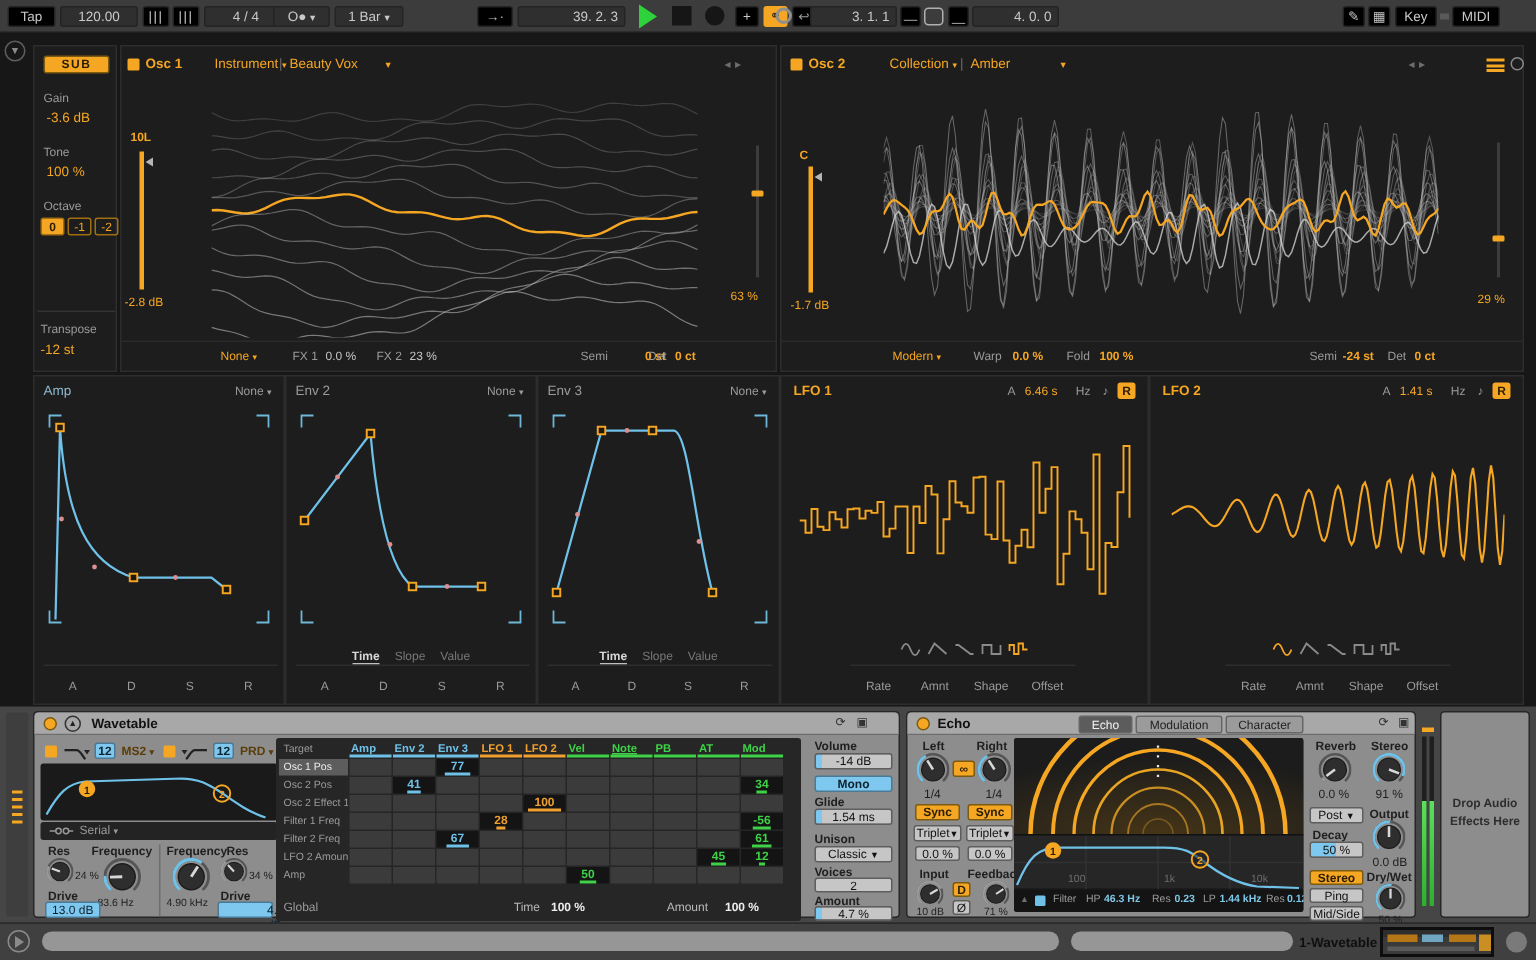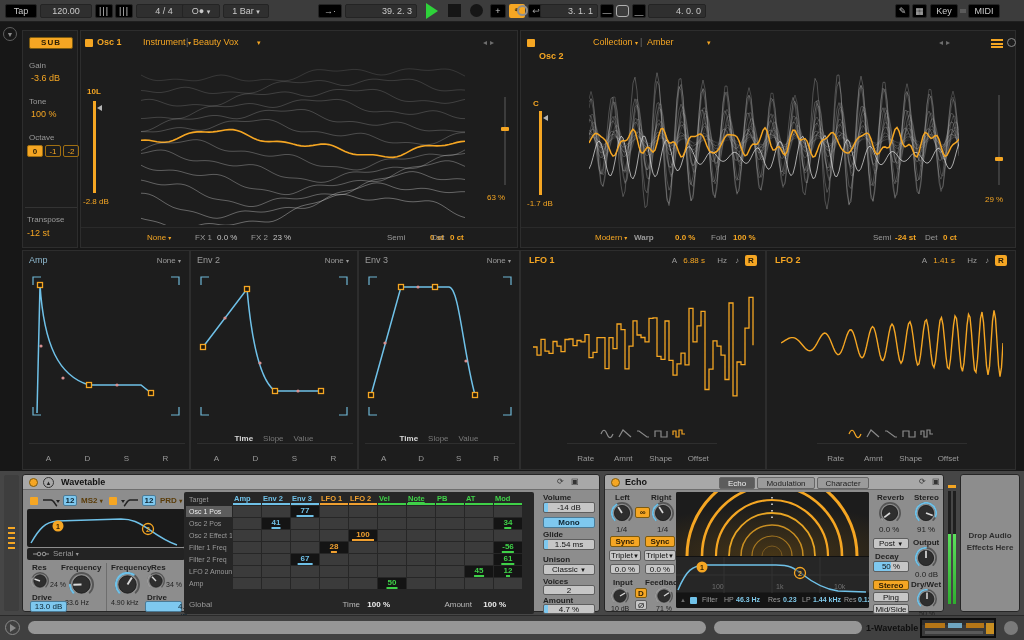--- a/index.html
+++ b/index.html
@@ -147,21 +147,21 @@
         <span class="abs f8" style="left:192px;top:5px;color:#c4c4c4;">23 %</span>
         <span class="abs gr f8" style="left:306px;top:5px;">Semi</span>
         <span class="abs or f8 b" style="left:328px;top:5px;padding-left:21px;">0 st</span>
         <span class="abs gr f8" style="left:351px;top:5px;">Det</span>
         <span class="abs or f8 b" style="left:369px;top:5px;">0 ct</span>
       </div>
     </div>
 
     <div class="panel" style="left:520px;top:8px;width:496px;height:218px;">
       <div class="sq" style="left:6px;top:8px;"></div>
-      <div class="abs or f9 b" style="left:18px;top:20px;">Osc 2</div>
+      <div class="abs or f9 b" style="left:18px;top:6px;">Osc 2</div>
       <div class="abs or f9" style="left:72px;top:6px;"><span>Collection</span> <span style="font-size:6px;">▾</span></div>
       <div class="abs dim f9" style="left:119px;top:6px;">|</div>
       <div class="abs or f9" style="left:126px;top:6px;"><span>Amber</span></div>
       <div class="abs or f7" style="left:186px;top:8px;">▾</div>
       <div class="abs dim f8" style="left:418px;top:7px;letter-spacing:3px;">◂▸</div>
       <div class="abs" style="left:470px;top:8px;width:12px;height:9px;border-top:2px solid #f5a623;border-bottom:2px solid #f5a623;">
           <i style="display:block;margin-top:1.5px;border-top:2px solid #f5a623;"></i>
         </div>
       <div class="abs" style="left:486px;top:7px;width:9px;height:9px;border:1.5px solid #8a8a8a;border-radius:50%;"></div>
       <div class="abs or f8 b" style="left:12px;top:68px;">C</div>
@@ -187,21 +187,21 @@
           <polyline points="0.0,64.8 2.0,65.5 4.0,73.3 6.0,86.7 8.0,101.9 10.0,114.2 12.0,119.0 14.0,113.6 16.0,98.5 18.0,77.5 20.0,56.9 22.0,43.4 24.0,42.3 26.0,55.0 28.0,78.7 30.0,106.6 32.0,130.2 34.0,141.6 36.0,136.2 38.0,114.8 40.0,83.3 42.0,51.0 44.0,28.1 46.0,22.2 48.0,35.8 50.0,65.2 52.0,101.7 54.0,134.3 56.0,152.6 58.0,150.9 60.0,129.5 62.0,94.8 64.0,57.4 66.0,28.8 68.0,17.7 70.0,27.3 72.0,54.3 74.0,90.3 76.0,124.0 78.0,145.4 80.0,148.4 82.0,132.7 84.0,103.8 86.0,71.1 88.0,44.4 90.0,31.5 92.0,35.5 94.0,54.0 96.0,80.6 98.0,106.8 100.0,124.7 102.0,129.8 104.0,121.7 106.0,104.0 108.0,82.9 110.0,64.9 112.0,55.1 114.0,55.4 116.0,64.5 118.0,78.5 120.0,92.8 122.0,103.1 124.0,106.9 126.0,104.2 128.0,96.7 130.0,87.4 132.0,79.4 134.0,74.6 136.0,73.9 138.0,76.7 140.0,81.6 142.0,86.9 144.0,91.2 146.0,93.3 148.0,93.2 150.0,91.2 152.0,87.8 154.0,84.0 156.0,80.7 158.0,78.8 160.0,78.8 162.0,81.1 164.0,85.4 166.0,90.6 168.0,95.4 170.0,98.0 172.0,97.1 174.0,92.1 176.0,84.0 178.0,74.9 180.0,67.7 182.0,65.4 184.0,69.6 186.0,80.1 188.0,94.3 190.0,108.1 192.0,116.6 194.0,116.3 196.0,106.0 198.0,87.8 200.0,66.9 202.0,49.7 204.0,42.4 206.0,48.3 208.0,66.8 210.0,93.1 212.0,119.3 214.0,137.0 216.0,139.9 218.0,126.1 220.0,98.9 222.0,66.2 224.0,38.0 226.0,23.4 228.0,27.6 230.0,49.9 232.0,84.1 234.0,119.7 236.0,145.8 238.0,154.1 240.0,141.8 242.0,112.4 244.0,74.8 246.0,40.6 248.0,20.3 250.0,19.9 252.0,39.4 254.0,72.6 256.0,109.1 258.0,137.7 260.0,150.1 262.0,143.0 264.0,119.2 266.0,86.6 268.0,55.3 270.0,34.7 272.0,30.4 274.0,42.8 276.0,67.0 278.0,95.1 280.0,118.4 282.0,130.4 284.0,128.4 286.0,114.2 288.0,93.2 290.0,72.2 292.0,57.5 294.0,52.7 296.0,58.1 298.0,70.8 300.0,86.3 302.0,99.5 304.0,107.0 306.0,107.3 308.0,101.5 310.0,92.2 312.0,82.7 314.0,75.8 316.0,72.9 318.0,74.3 320.0,78.7 322.0,84.4 324.0,89.5 326.0,92.9 328.0,93.9 330.0,92.5 332.0,89.6 334.0,85.8 336.0,82.2 338.0,79.6 340.0,78.8 342.0,80.0 344.0,83.3 346.0,88.0 348.0,92.9 350.0,96.5 352.0,97.3 354.0,94.4 356.0,88.1 358.0,79.6 360.0,71.6 362.0,66.9 364.0,67.7 366.0,75.0 368.0,87.2 370.0,101.1" fill="none" stroke="#c0c0c0" stroke-width="0.7" opacity="0.45999999999999996"></polyline>
           <polyline points="0.0,114.0 2.0,109.6 4.0,102.4 6.0,94.5 8.0,88.2 10.0,85.9 12.0,88.4 14.0,95.4 16.0,104.9 18.0,114.0 20.0,120.0 22.0,120.6 24.0,115.5 26.0,106.0 28.0,94.9 30.0,85.6 32.0,81.1 34.0,82.8 36.0,90.4 38.0,101.8 40.0,113.3 42.0,121.6 44.0,123.9 46.0,119.6 48.0,110.0 50.0,98.1 52.0,87.4 54.0,81.2 56.0,81.4 58.0,87.7 60.0,98.2 62.0,109.5 64.0,118.2 66.0,121.8 68.0,119.4 70.0,111.9 72.0,101.8 74.0,92.3 76.0,86.2 78.0,85.1 80.0,89.0 82.0,96.5 84.0,105.1 86.0,112.1 88.0,115.7 90.0,114.9 92.0,110.5 94.0,104.0 96.0,97.5 98.0,93.0 100.0,91.5 102.0,93.2 104.0,97.3 106.0,102.3 108.0,106.6 110.0,109.1 112.0,109.3 114.0,107.4 116.0,104.2 118.0,100.7 120.0,97.9 122.0,96.7 124.0,97.0 126.0,98.8 128.0,101.3 130.0,103.9 132.0,105.7 134.0,106.4 136.0,105.8 138.0,104.1 140.0,101.8 142.0,99.4 144.0,97.7 146.0,97.2 148.0,98.1 150.0,100.4 152.0,103.3 154.0,106.2 156.0,108.1 158.0,108.3 160.0,106.5 162.0,102.9 164.0,98.6 166.0,94.9 168.0,92.9 170.0,93.7 172.0,97.2 174.0,102.7 176.0,108.6 178.0,113.0 180.0,114.4 182.0,111.9 184.0,106.0 186.0,98.3 188.0,91.1 190.0,86.8 192.0,86.9 194.0,91.8 196.0,100.2 198.0,109.7 200.0,117.4 202.0,120.7 204.0,118.4 206.0,110.9 208.0,100.2 210.0,89.8 212.0,82.7 214.0,81.3 216.0,86.3 218.0,96.1 220.0,108.0 222.0,118.2 224.0,123.6 226.0,122.5 228.0,115.1 230.0,103.9 232.0,92.1 234.0,83.4 236.0,80.4 238.0,83.9 240.0,92.8 242.0,104.2 244.0,114.7 246.0,121.1 248.0,121.5 250.0,116.2 252.0,106.8 254.0,96.5 256.0,88.3 258.0,84.6 260.0,86.2 262.0,92.4 264.0,101.0 266.0,109.3 268.0,114.8 270.0,116.2 272.0,113.3 274.0,107.4 276.0,100.4 278.0,94.6 280.0,91.4 282.0,91.7 284.0,94.9 286.0,99.8 288.0,104.8 290.0,108.5 292.0,109.8 294.0,108.8 296.0,106.0 298.0,102.3 300.0,99.0 302.0,96.9 304.0,96.5 306.0,97.7 308.0,100.0 310.0,102.7 312.0,105.0 314.0,106.3 316.0,106.3 318.0,105.1 320.0,103.0 322.0,100.5 324.0,98.5 326.0,97.4 328.0,97.6 330.0,99.2 332.0,101.9 334.0,104.8 336.0,107.2 338.0,108.2 340.0,107.4 342.0,104.7 344.0,100.8 346.0,96.7 348.0,93.9 350.0,93.3 352.0,95.5 354.0,100.0 356.0,105.7 358.0,110.9 360.0,113.8 362.0,113.2 364.0,109.0 366.0,102.1 368.0,94.5 370.0,88.7" fill="none" stroke="#dadada" stroke-width="1" opacity="0.75"></polyline>
           <polyline points="0.0,88.0 2.0,84.1 4.0,80.6 6.0,78.6 8.0,78.6 10.0,79.9 12.0,81.6 14.0,83.0 16.0,84.9 18.0,88.1 20.0,93.0 22.0,98.1 24.0,101.1 26.0,100.2 28.0,95.8 30.0,90.3 32.0,86.6 34.0,85.6 36.0,85.9 38.0,85.0 40.0,81.5 42.0,76.8 44.0,74.2 46.0,76.4 48.0,83.4 50.0,91.9 52.0,97.5 54.0,98.1 56.0,95.2 58.0,92.4 60.0,92.5 62.0,95.1 64.0,97.1 66.0,95.1 68.0,88.3 70.0,79.7 72.0,73.8 74.0,73.5 76.0,78.1 78.0,84.1 80.0,87.7 82.0,87.9 84.0,86.9 86.0,87.9 88.0,92.1 90.0,97.9 92.0,101.9 94.0,101.3 96.0,96.2 98.0,89.3 100.0,84.0 102.0,81.6 104.0,81.5 106.0,81.6 108.0,80.7 110.0,79.3 112.0,79.0 114.0,81.2 116.0,85.8 118.0,91.1 120.0,95.2 122.0,97.4 124.0,98.0 126.0,97.5 128.0,96.2 130.0,93.8 132.0,90.1 134.0,85.8 136.0,82.1 138.0,80.0 140.0,79.6 142.0,79.9 144.0,80.1 146.0,80.4 148.0,82.0 150.0,85.9 152.0,91.9 154.0,97.7 156.0,100.8 158.0,99.7 160.0,95.5 162.0,91.2 164.0,89.1 166.0,89.2 168.0,89.2 170.0,86.7 172.0,81.2 174.0,75.3 176.0,72.8 178.0,75.8 180.0,83.2 182.0,90.8 184.0,95.0 186.0,94.7 188.0,92.4 190.0,91.6 192.0,94.1 194.0,98.2 196.0,100.0 198.0,96.7 200.0,88.8 202.0,80.1 204.0,75.1 206.0,75.5 208.0,79.6 210.0,83.8 212.0,85.1 214.0,84.1 216.0,83.5 218.0,86.0 220.0,91.8 222.0,98.3 224.0,102.1 226.0,101.1 228.0,96.4 230.0,90.7 232.0,86.6 234.0,84.9 236.0,84.1 238.0,82.7 240.0,80.3 242.0,78.0 244.0,77.6 246.0,79.9 248.0,84.2 250.0,89.0 252.0,92.9 254.0,95.6 256.0,97.2 258.0,98.0 260.0,97.7 262.0,95.6 264.0,91.8 266.0,87.5 268.0,84.1 270.0,82.1 272.0,81.2 274.0,80.2 276.0,78.8 278.0,78.0 280.0,79.4 282.0,84.1 284.0,90.8 286.0,96.8 288.0,99.5 290.0,98.2 292.0,94.8 294.0,92.2 296.0,91.9 298.0,93.0 300.0,92.4 302.0,88.1 304.0,81.0 306.0,74.5 308.0,72.5 310.0,76.1 312.0,83.2 314.0,89.4 316.0,91.9 318.0,90.9 320.0,89.5 322.0,91.0 324.0,95.7 326.0,100.7 328.0,102.0 330.0,97.6 332.0,89.2 334.0,81.2 336.0,77.4 338.0,78.3 340.0,81.4 342.0,83.4 344.0,82.6 346.0,80.7 348.0,80.6 350.0,84.4 352.0,91.3 354.0,98.0 356.0,101.4 358.0,100.3 360.0,96.3 362.0,92.1 364.0,89.5 366.0,88.2 368.0,86.7 370.0,83.9" fill="none" stroke="#f5a623" stroke-width="1.5" opacity="1"></polyline>
         </svg>
       <div class="slidertrack" style="left:477px;top:64px;height:90px;">
         <div class="sliderhandle" style="top:62px;"></div>
       </div>
       <div class="abs or f8" style="left:464px;top:164px;">29 %</div>
       <div class="abs" style="left:0;bottom:0;width:100%;height:20px;border-top:1px solid #2a2a2a;">
         <span class="abs or f8" style="left:74px;top:5px;"><span>Modern</span> <span style="font-size:6px;">▾</span></span>
-        <span class="abs gr f8" style="left:113px;top:5px;font-weight:bold;">Warp</span>
+        <span class="abs gr f8" style="left:128px;top:5px;">Warp</span>
         <span class="abs or f8 b" style="left:154px;top:5px;">0.0 %</span>
         <span class="abs gr f8" style="left:190px;top:5px;">Fold</span>
         <span class="abs or f8 b" style="left:212px;top:5px;">100 %</span>
         <span class="abs gr f8" style="left:352px;top:5px;">Semi</span>
         <span class="abs or f8 b" style="left:374px;top:5px;">-24 st</span>
         <span class="abs gr f8" style="left:404px;top:5px;">Det</span>
         <span class="abs or f8 b" style="left:422px;top:5px;">0 ct</span>
       </div>
     </div>
 
@@ -272,21 +272,21 @@
       </div>
       <div class="abs" style="left:6px;top:192px;width:150px;border-top:1px solid #2e2e2e;padding-top:3px;">
         <span class="pcol gr f8">A</span><span class="pcol gr f8">D</span><span class="pcol gr f8">S</span><span class="pcol gr f8">R</span>
         <span class="pcol bl f8">1.32 s</span><span class="pcol bl f8">9.34 s</span><span class="pcol bl f8">100 %</span><span class="pcol bl f8">337 ms</span>
       </div>
     </div>
 
     <div class="panel" style="left:520px;top:228px;width:246px;height:220px;">
       <div class="abs or f9 b" style="left:8px;top:4px;">LFO 1</div>
       <div class="abs gr f8" style="right:88px;top:5px;">A</div>
-      <div class="abs or f8" style="right:60px;top:5px;">6.88 s</div>
+      <div class="abs or f8" style="right:60px;top:5px;">6.46 s</div>
       <div class="abs gr f8" style="right:38px;top:5px;">Hz</div>
       <div class="abs gr f8" style="right:26px;top:5px;">♪</div>
       <div class="abs" style="right:8px;top:4px;width:12px;height:11px;background:#f5a623;border-radius:2px;color:#2a1d05;font-size:8px;font-weight:bold;text-align:center;line-height:11px;">R</div>
       <svg id="lfo0wave" class="abs" style="left:12px;top:22px;" width="222" height="148" viewBox="0 0 222 148">
           <polyline points="0.0,74.0 4.0,74.0 4.0,82.2 8.0,82.2 8.0,66.3 12.0,66.3 12.0,78.2 16.0,78.2 16.0,80.4 20.0,80.4 20.0,68.5 24.0,68.5 24.0,73.2 28.0,73.2 28.0,78.7 32.0,78.7 32.0,66.5 36.0,66.5 36.0,66.0 40.0,66.0 40.0,72.6 44.0,72.6 44.0,67.5 48.0,67.5 48.0,68.9 52.0,68.9 52.0,61.6 56.0,61.6 56.0,84.6 60.0,84.6 60.0,79.4 64.0,79.4 64.0,64.7 68.0,64.7 68.0,64.7 72.0,64.7 72.0,95.7 76.0,95.7 76.0,64.7 80.0,64.7 80.0,75.7 84.0,75.7 84.0,51.0 88.0,51.0 88.0,56.7 92.0,56.7 92.0,95.9 96.0,95.9 96.0,73.2 100.0,73.2 100.0,47.8 104.0,47.8 104.0,62.0 108.0,62.0 108.0,64.5 112.0,64.5 112.0,68.8 116.0,68.8 116.0,45.3 120.0,45.3 120.0,44.8 124.0,44.8 124.0,83.4 128.0,83.4 128.0,86.4 132.0,86.4 132.0,48.0 136.0,48.0 136.0,87.3 140.0,87.3 140.0,102.1 144.0,102.1 144.0,90.8 148.0,90.8 148.0,80.1 152.0,80.1 152.0,91.8 156.0,91.8 156.0,35.3 160.0,35.3 160.0,68.8 164.0,68.8 164.0,52.8 168.0,52.8 168.0,38.4 172.0,38.4 172.0,116.5 176.0,116.5 176.0,96.2 180.0,96.2 180.0,67.9 184.0,67.9 184.0,73.1 188.0,73.1 188.0,82.2 192.0,82.2 192.0,106.5 196.0,106.5 196.0,30.0 200.0,30.0 200.0,122.8 204.0,122.8 204.0,89.0 208.0,89.0 208.0,91.7 212.0,91.7 212.0,55.1 216.0,55.1 216.0,24.3 220.0,24.3 220.0,72.2" fill="none" stroke="#f5a623" stroke-width="1.3" opacity="1"></polyline>
         </svg>
       <div class="abs" style="left:0;top:174px;width:100%;text-align:center;"><span class="lfo-ic"><svg width="14" height="11" viewBox="0 0 14 11">
               <path d="M1,6 C3,1 5,1 7,6 C9,11 11,11 13,6" fill="none" stroke="#8a8a8a" stroke-width="1.2"></path>
             </svg></span><span class="lfo-ic"><svg width="14" height="11" viewBox="0 0 14 11">
               <path d="M1,9 L5,2 L13,9" fill="none" stroke="#8a8a8a" stroke-width="1.2"></path>

